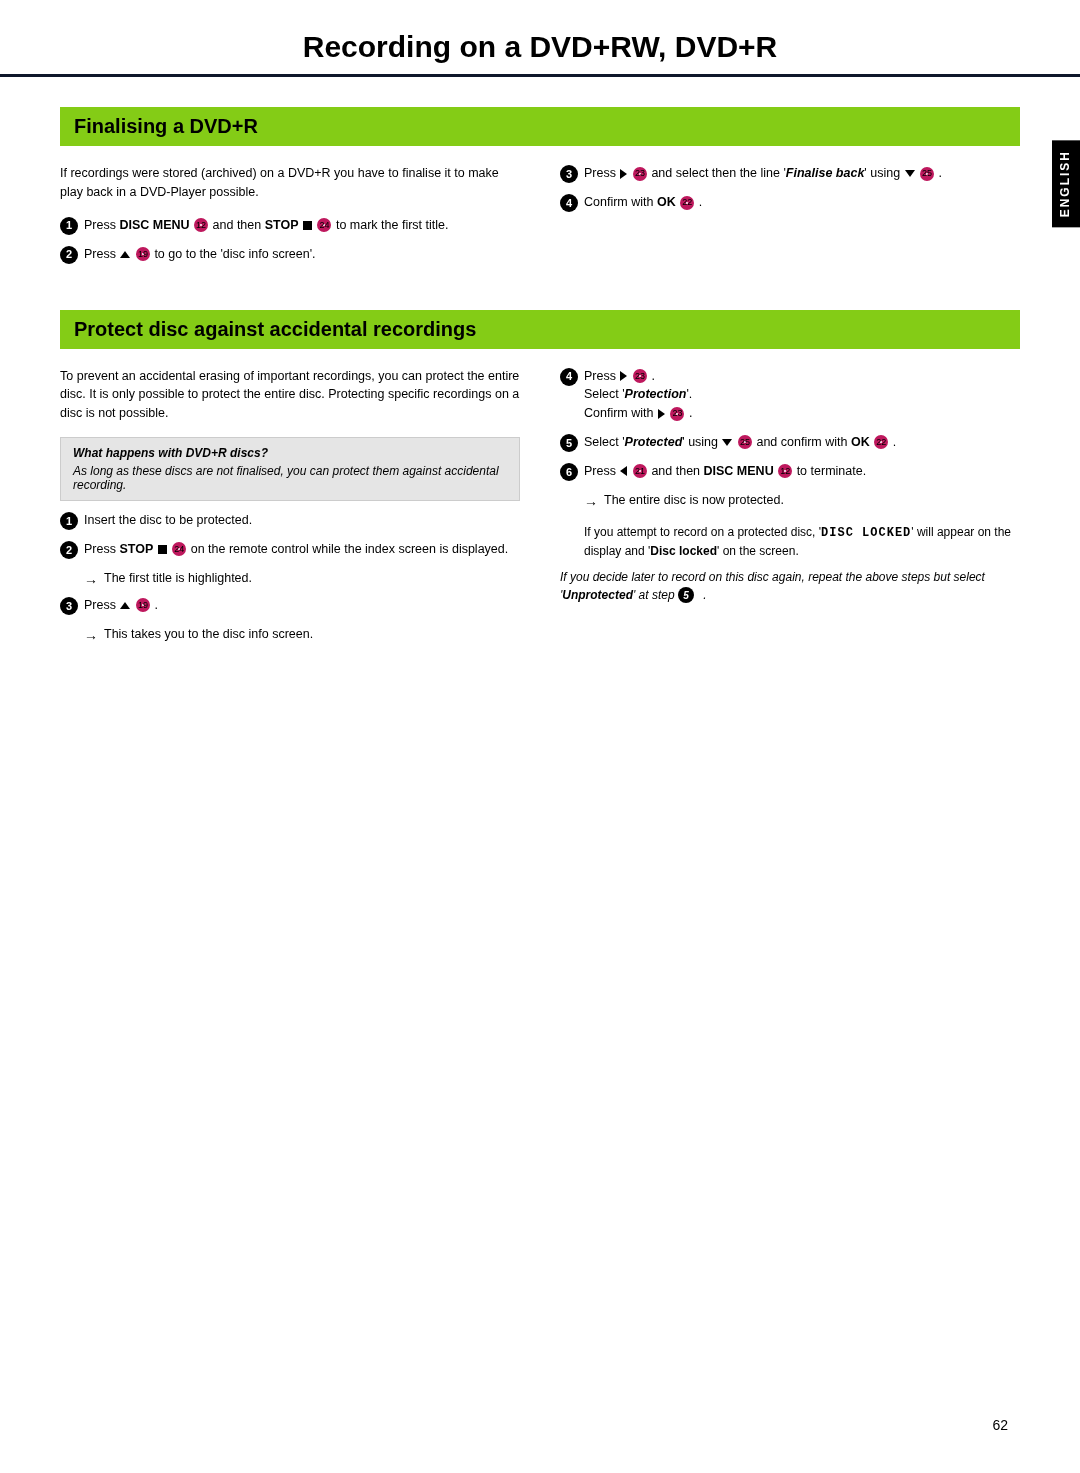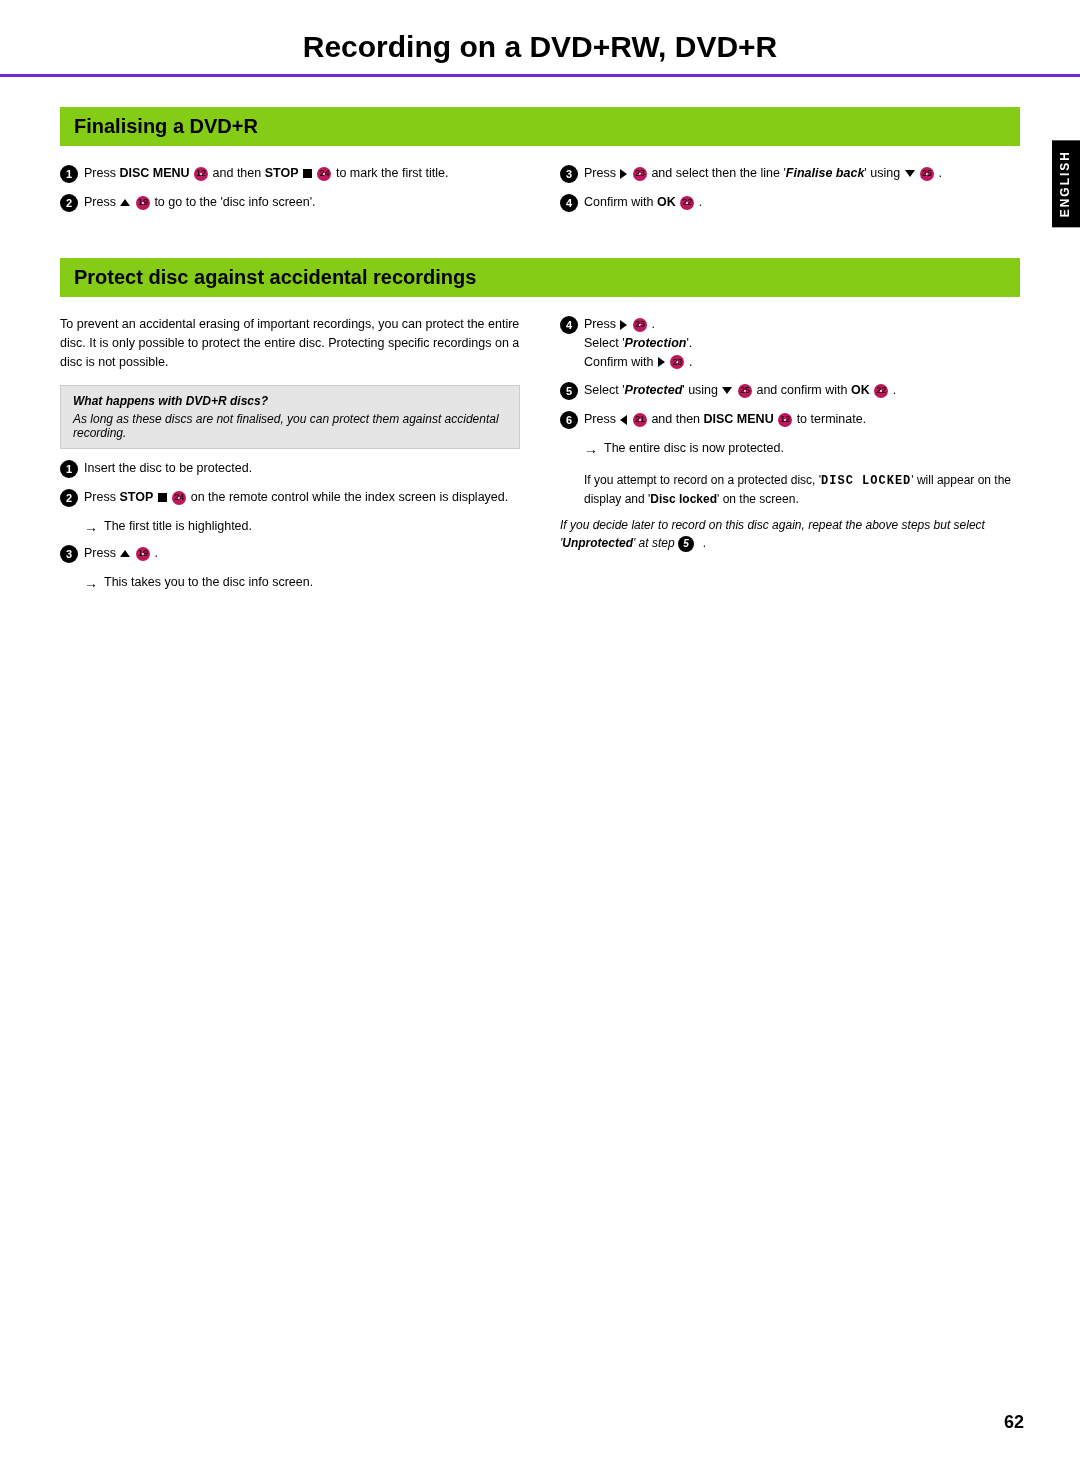--- a/index.html
+++ b/index.html
@@ -17,21 +17,21 @@
       width: 1080px;
       min-height: 1473px;
       padding: 0;
       position: relative;
     }
 
     
     .page-title-area {
       text-align: center;
       padding: 30px 60px 10px 60px;
-      border-bottom: 3px solid #6d28d9;
+      border-bottom: 3px solid #0f172a;
       margin-bottom: 30px;
     }
 
     .page-title {
       font-size: 30px;
       font-weight: bold;
       color: #000;
     }
 
     
@@ -196,23 +196,23 @@
       padding: 10px 6px;
       font-size: 12px;
       font-weight: bold;
       letter-spacing: 2px;
     }
 
     
     .page-number {
       position: absolute;
       bottom: 40px;
-      right: 56px;
-      font-size: 18px;
-      font-weight: bold;
+      right: 72px;
+      font-size: 14px;
+      font-weight: normal;
     }
 
     
     .section-block {
       margin-bottom: 36px;
     }
 
     .triangle-right {
       display: inline-block;
       width: 0;
@@ -279,20 +279,21 @@
 
   <div class="main-content">
 
     <div class="section-block">
       <div class="section-header">
         <h2>Finalising a DVD+R</h2>
       </div>
 
       <div class="two-col">
         <div class="col-left">
+          <p class="intro-text">If recordings were stored (archived) on a DVD+R you have to finalise it to make play back in a DVD-Player possible.</p>
 
           <div class="step">
             <div class="step-num">1</div>
             <div class="step-content">
               Press <b>DISC MENU</b> <span class="circled">12</span> and then <b>STOP</b> <span class="stop-square"></span> <span class="circled">24</span> to mark the first title.
             </div>
           </div>
 
           <div class="step">
             <div class="step-num">2</div>

